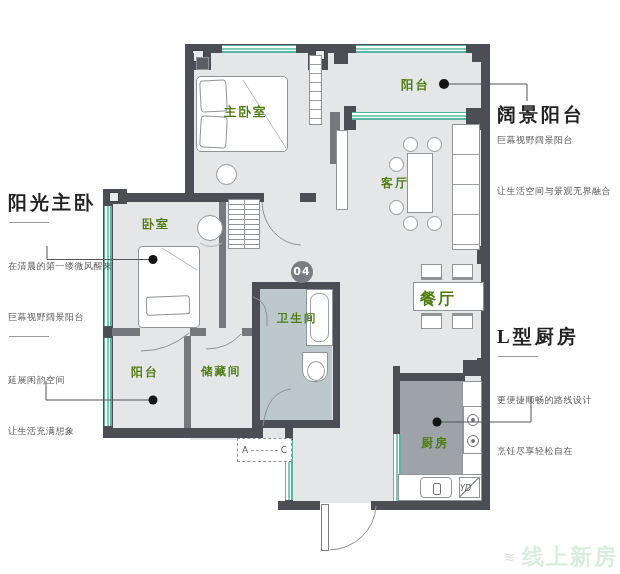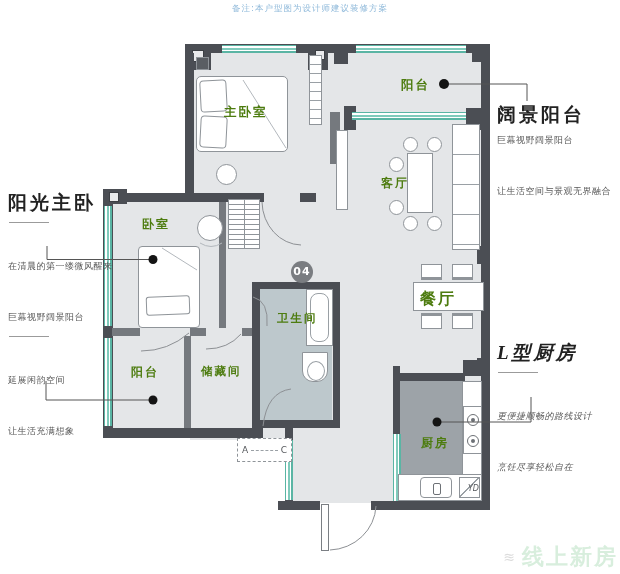--- a/index.html
+++ b/index.html
@@ -38,21 +38,20 @@
   .ac-dash{flex:1;border-top:1px dashed #9aa0a5;margin:0 3px;}
   .watermark{position:absolute;right:2px;bottom:2px;font-size:22px;font-weight:800;color:#d8eedd;letter-spacing:2px;white-space:nowrap;}
   .wm-logo{font-size:14px;color:#dcdcdc;margin-right:5px;font-weight:400;vertical-align:2px;}
   svg.overlay{position:absolute;left:0;top:0;pointer-events:none;}
 </style>
 </head>
 <body>
 
 <div class="stage">
 
-  <div class="note">备注:本户型图为设计师建议装修方案</div>
 
   <div class="floor" style="left:190px;top:50px;width:292px;height:390px;"></div>
   <div class="floor" style="left:110px;top:200px;width:80px;height:230px;"></div>
   <div class="floor" style="left:290px;top:430px;width:60px;height:73px;"></div>
   <div class="floor" style="left:336px;top:430px;width:146px;height:73px;"></div>
   <div class="floor-b" style="left:258px;top:289px;width:74px;height:132px;"></div>
   <div class="floor-k" style="left:398px;top:381px;width:64px;height:93px;"></div>
 
   <div class="wall" style="left:185px;top:44px;width:305px;height:9px;"></div>
   <div class="wall" style="left:185px;top:44px;width:26px;height:26px;"></div>
@@ -149,21 +148,21 @@
 
   <div class="furn" style="left:462px;top:381px;width:20px;height:120px;"></div>
   <div class="furn" style="left:398px;top:474px;width:84px;height:27px;"></div>
   <div class="furn" style="left:463px;top:406px;width:19px;height:48px;">
     <div class="burner" style="left:3px;top:7px;"></div>
     <div class="burner" style="left:3px;top:28px;"></div>
   </div>
   <div class="furn" style="left:420px;top:477px;width:32px;height:21px;border-radius:4px;">
     <div style="position:absolute;left:12px;top:5px;width:6px;height:10px;border:1px solid #6d7176;border-radius:2px;"></div>
   </div>
-  <div class="furn yd-slash" style="left:459px;top:477px;width:21px;height:21px;font-size:8px;color:#55585c;font-style:italic;text-align:right;line-height:21px;">YD</div>
+  <div class="furn yd-slash" style="left:459px;top:477px;width:21px;height:21px;font-size:8px;color:#55585c;font-style:italic;text-align:left;line-height:21px;">YD</div>
 
   <div class="furn" style="left:321px;top:504px;width:8px;height:47px;border-color:#7b7f84;"></div>
 
   <div class="ac-box" style="left:237px;top:438px;width:55px;height:24px;">
     <span>A</span>
     <span class="ac-dash"></span>
     <span>C</span>
   </div>
 
   <svg class="overlay" width="620" height="574" viewBox="0 0 620 574">
@@ -218,21 +217,21 @@
     <div class="ann-sub">延展闲韵空间</div>
     <div class="ann-sub">让生活充满想象</div>
   </div>
 
   <div class="ann" style="left:497px;top:102px;">
     <div class="ann-title">阔景阳台</div>
     <div class="ann-sub" style="margin-top:5px;">巨幕视野阔景阳台</div>
     <div class="ann-sub">让生活空间与景观无界融合</div>
   </div>
 
-  <div class="ann" style="left:497px;top:340px;font-style:italic;">
+  <div class="ann" style="left:497px;top:324px;">
     <div class="ann-title">L型厨房</div>
     <div class="ann-div"></div>
     <div class="ann-sub">更便捷顺畅的路线设计</div>
     <div class="ann-sub">烹饪尽享轻松自在</div>
   </div>
 
   <div class="watermark">
     <span class="wm-logo">≋</span><span>线上新房</span>
   </div>
 

